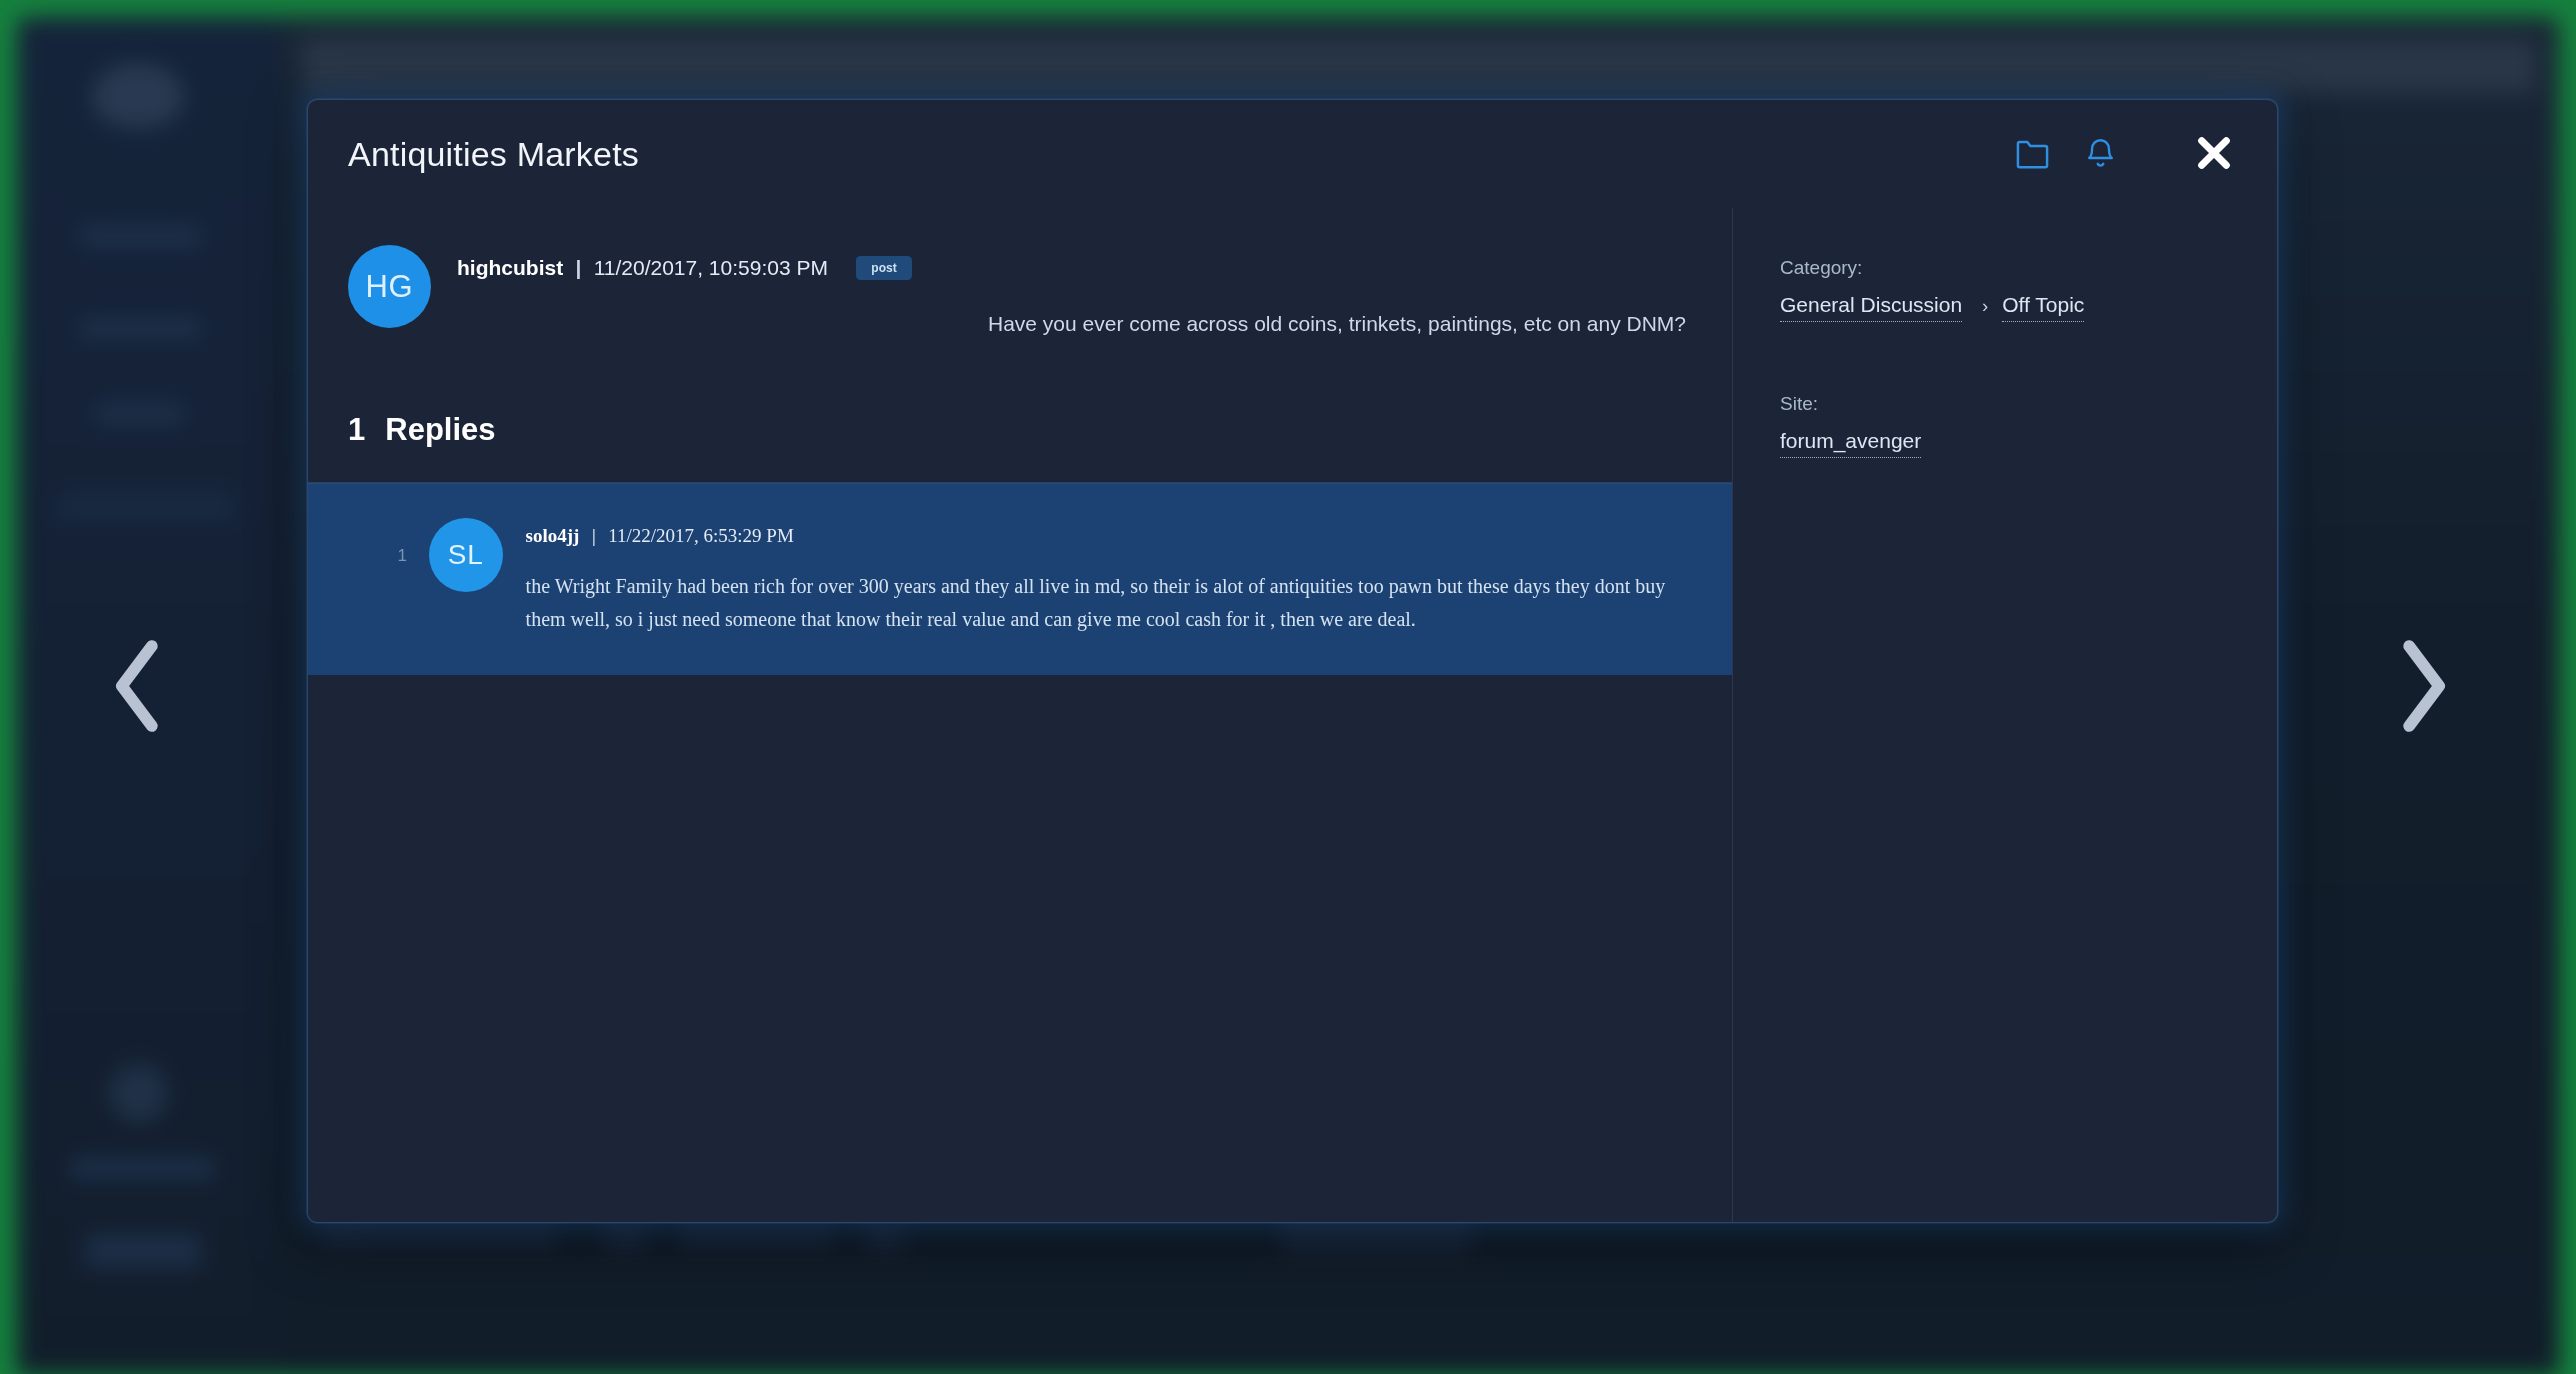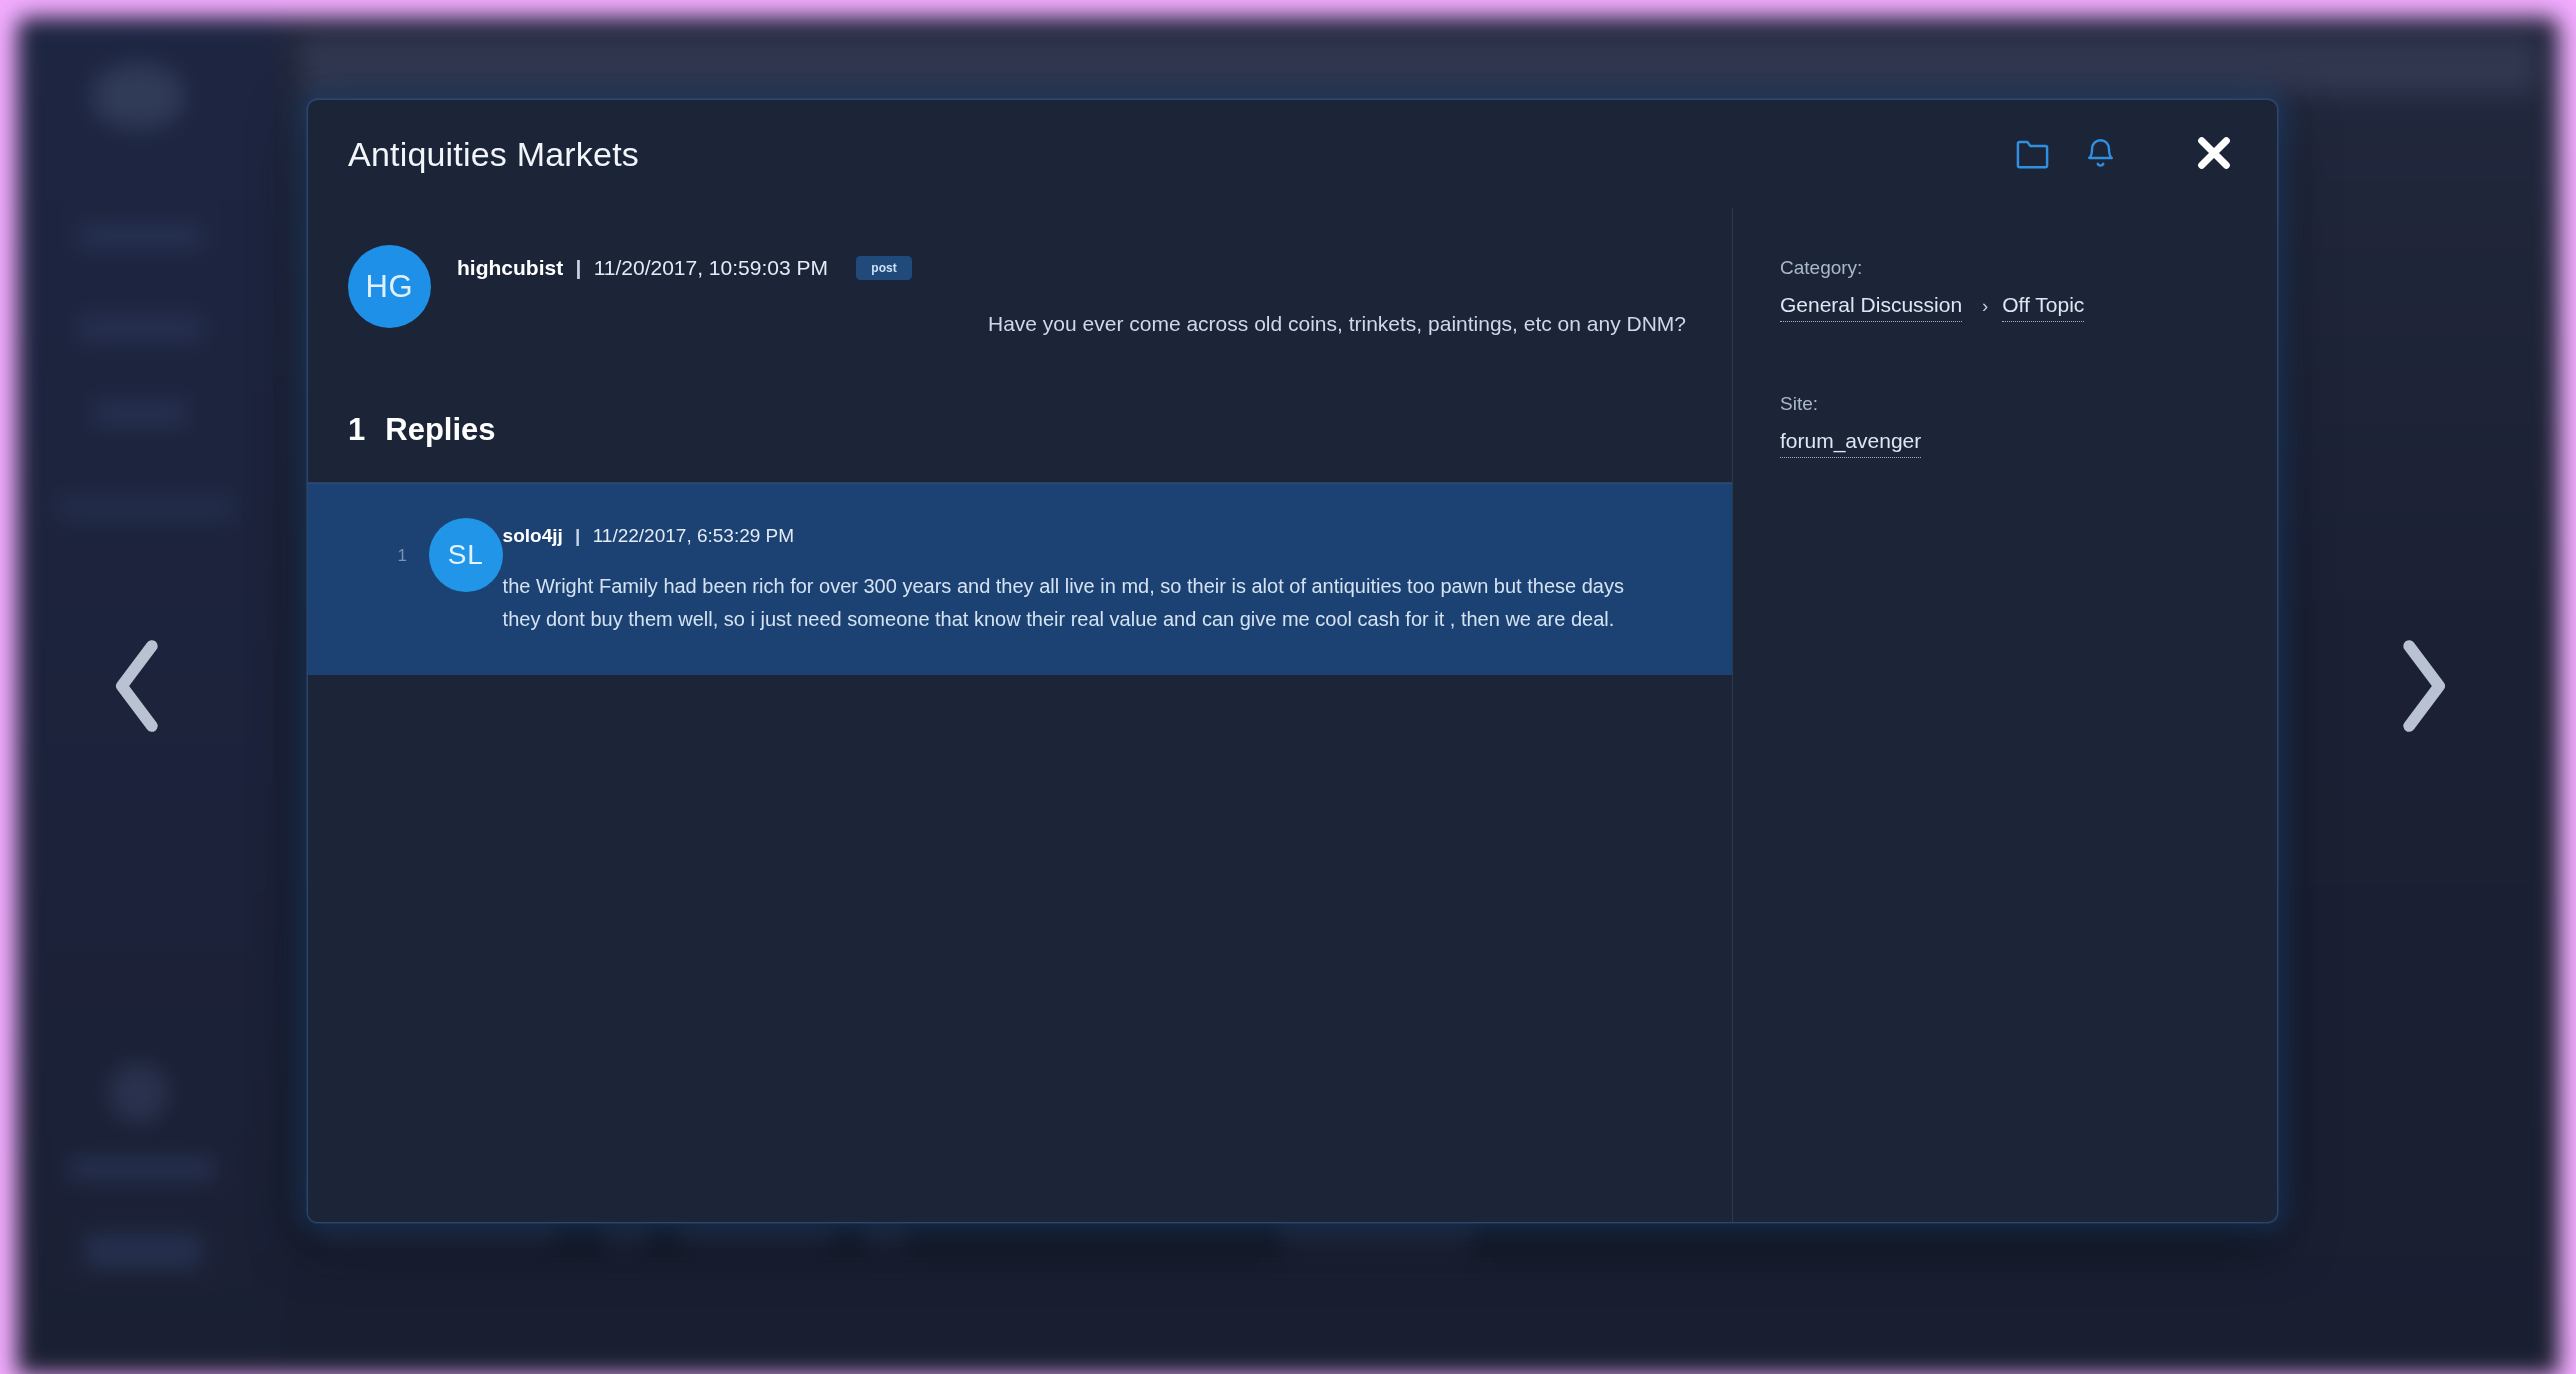--- a/index.html
+++ b/index.html
@@ -5,21 +5,21 @@
   * { margin:0; padding:0; box-sizing:border-box; }
   html, body {
     width:2576px; height:1375px;
     background:#ffffff;
     font-family:"Liberation Sans", sans-serif;
     overflow:hidden;
   }
   #root {
     position:relative;
     width:2576px; height:1375px;
-    background:#f0abfc;
+    background:#15803d;
   }
 
   
   .bg-app {
     position:absolute;
     left:17px; top:17px; right:17px; bottom:0;
     background:#121a2b;
     border-radius:12.3px 12.3px 0 0;
     overflow:hidden;
     filter: blur(10.8px);
@@ -210,21 +210,21 @@
     width:74px; height:74px;
     margin-left:21.6px;
     border-radius:50%;
     background:#2196e8;
     color:#e2f2fe;
     font-size:28px;
     letter-spacing:0.8px;
     display:flex; align-items:center; justify-content:center;
     user-select:none;
   }
-  .reply-content { flex:1 1 auto; min-width:0; padding-top:7.7px; }
+  .reply-content { margin-left:23px; flex:1 1 auto; min-width:0; padding-top:7.7px;font-family:Liberation Serif, serif; }
   .reply-meta { display:flex; align-items:center; font-size:19px; color:#ecf2fa; white-space:nowrap; }
   .reply-user { font-weight:700; color:#ffffff; }
   .reply-text {
     margin-top:23px;
     font-size:20px;
     color:#d5e2f2;
     line-height:1.62;
     max-width:1147px;
   }
 

